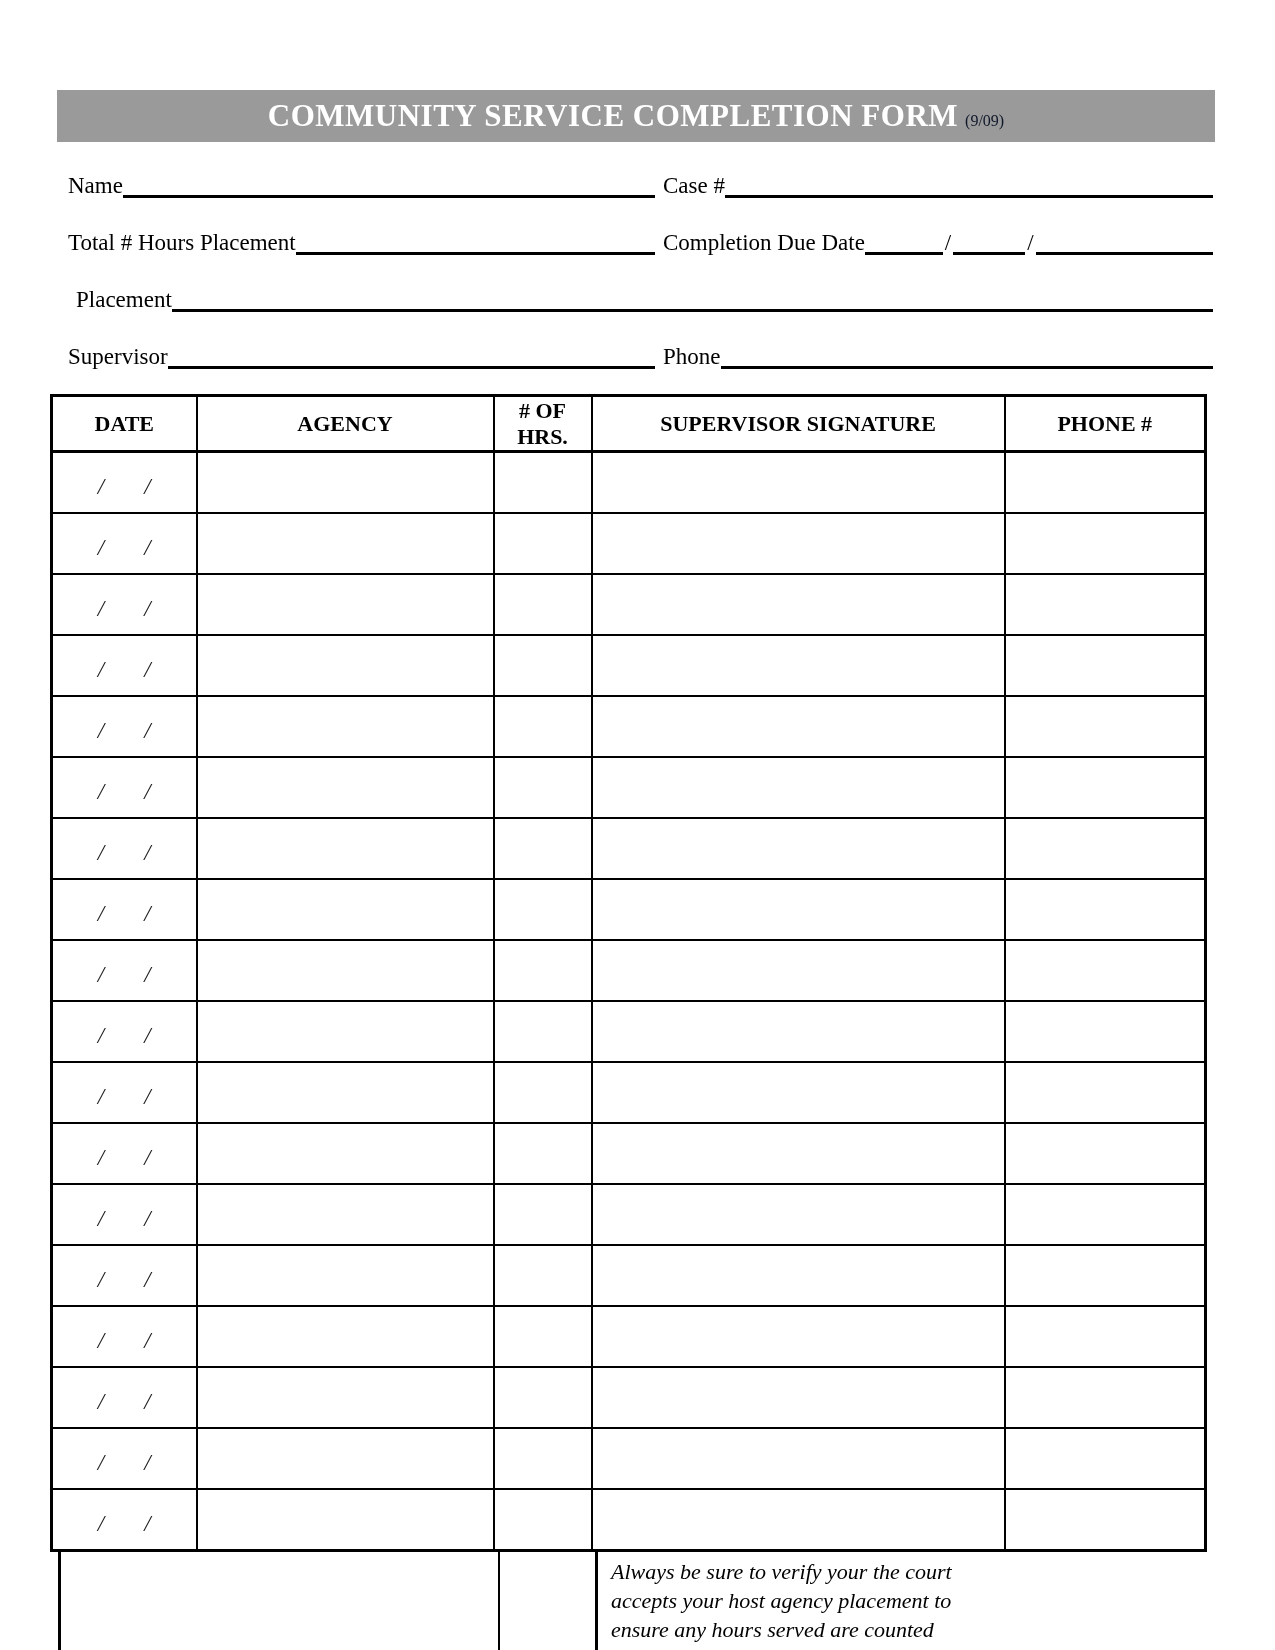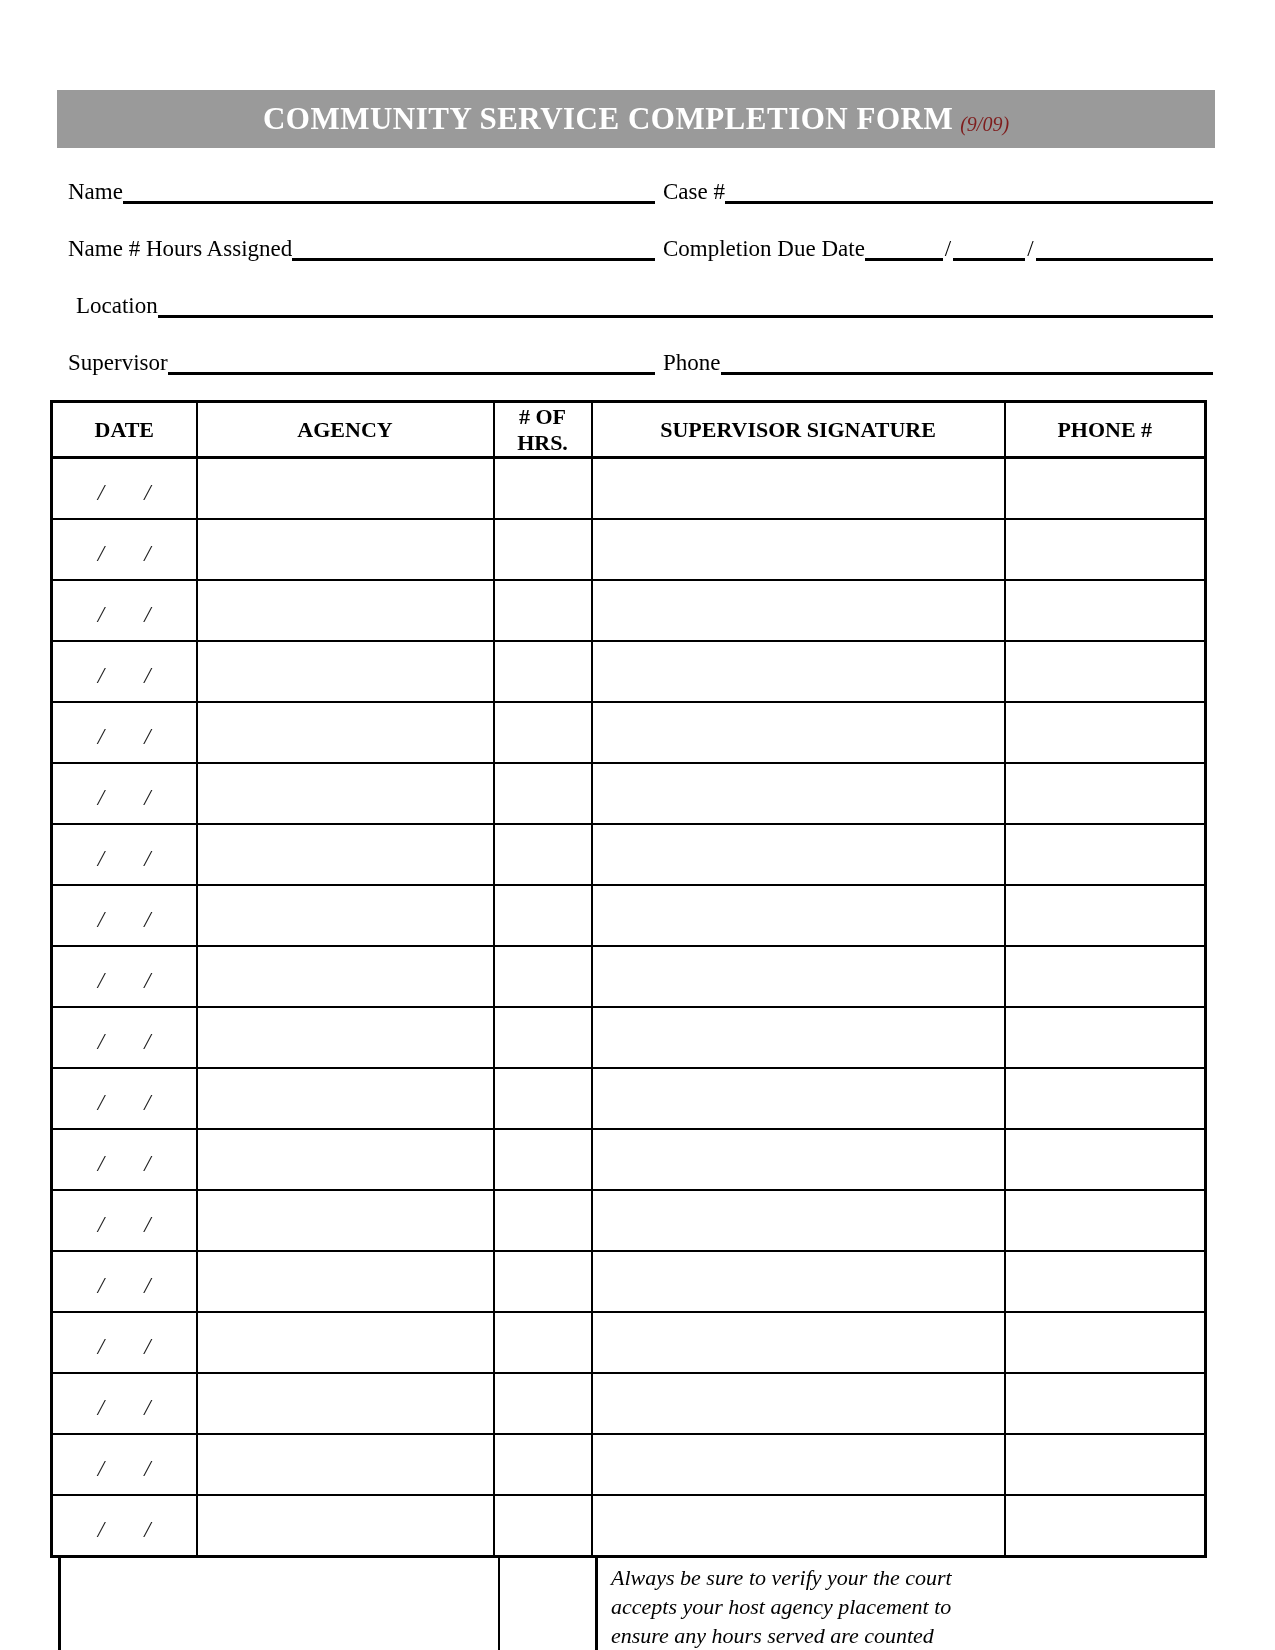--- a/index.html
+++ b/index.html
@@ -14,37 +14,36 @@
     background: #ffffff;
     color: #000000;
     font-family: "Liberation Serif", "DejaVu Serif", serif;
     overflow: hidden;
     box-sizing: border-box;
   }
 
   
   .banner {
     margin: 90px 60px 0 57px;
-    height: 58px;
+    height: 52px;
     background: #9a9a9a;
     display: flex;
     align-items: center;
     justify-content: center;
   }
   .banner-title {
     color: #ffffff;
     font-weight: bold;
     font-size: 31px;
     letter-spacing: 0.5px;
     white-space: nowrap;
   }
   .banner-version {
-    color: #7f1d1d;
-    font-style: italic;
-    font-size: 20px;
+    color: #0f172a;
+    font-size: 16px;
     margin-left: 7px;
     margin-top: 10px;
     white-space: nowrap;
   }
 
   
   .fields {
     margin: 24px 62px 0 68px;
   }
   .field-row {
@@ -179,36 +178,36 @@
         <span class="fill-line"></span>
       </div>
       <div class="fr-right">
         <span class="label">Case #</span>
         <span class="fill-line"></span>
       </div>
     </div>
 
     <div class="field-row">
       <div class="fr-left">
-        <span class="label">Name # Hours Assigned</span>
+        <span class="label">Total # Hours Placement</span>
         <span class="fill-line"></span>
       </div>
       <div class="fr-right">
         <span class="label due-date-label">Completion Due Date</span>
         <span class="seg seg-month"></span>
         <span class="slash-sep">/</span>
         <span class="seg seg-day"></span>
         <span class="slash-sep">/</span>
         <span class="seg seg-year"></span>
       </div>
     </div>
 
     <div class="field-row">
       <div class="fr-right">
-        <span class="label">Location</span>
+        <span class="label">Placement</span>
         <span class="fill-line"></span>
       </div>
     </div>
 
     <div class="field-row">
       <div class="fr-left">
         <span class="label">Supervisor</span>
         <span class="fill-line"></span>
       </div>
       <div class="fr-right">

